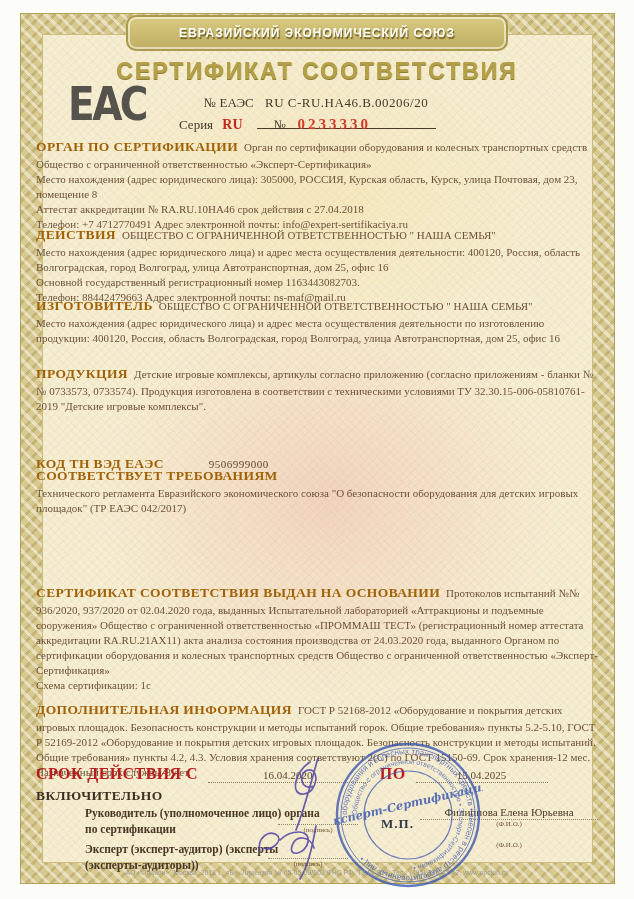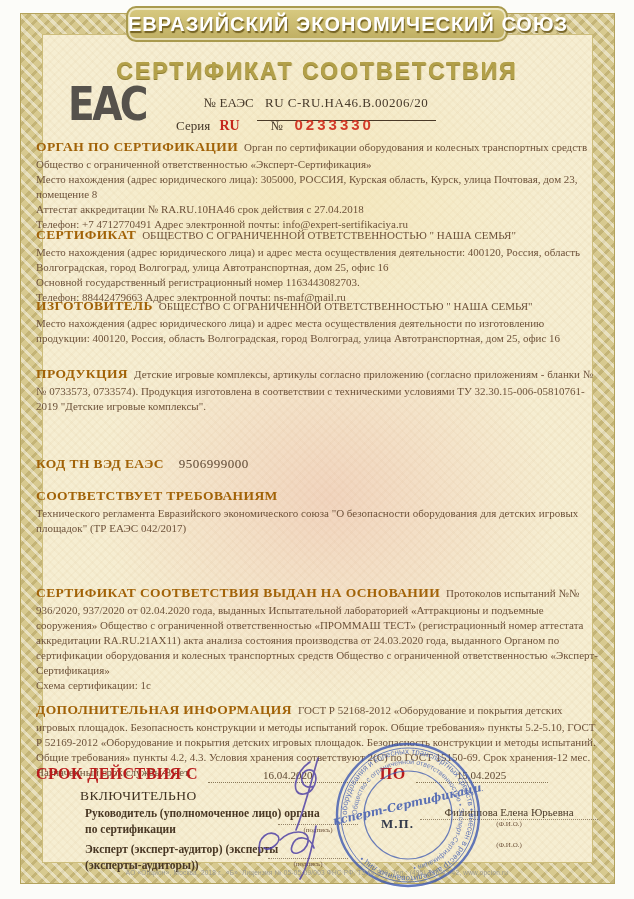--- a/index.html
+++ b/index.html
@@ -21,71 +21,71 @@
     position:absolute; left:42px; top:34px; right:41px; bottom:36px;
     background-color:#f6eed2;
     background-image:
       radial-gradient(ellipse 320px 280px at 52% 56%, rgba(231,160,150,0.33), rgba(231,160,150,0) 72%),
       radial-gradient(ellipse 340px 220px at 50% 20%, rgba(243,226,172,0.55), rgba(243,226,172,0) 70%),
       repeating-linear-gradient(45deg, rgba(190,150,90,0.05) 0 2px, rgba(0,0,0,0) 2px 6px),
       repeating-linear-gradient(-45deg, rgba(190,150,90,0.05) 0 2px, rgba(0,0,0,0) 2px 6px);
     border:1px solid #cdbd7c;
   }
   .banner {
-    position:absolute; top:6px; left:50%; transform:translateX(-50%);
+    position:absolute; top:15px; left:50%; transform:translateX(-50%);
     width:378px; height:32px; line-height:32px; text-align:center;
     background:linear-gradient(#d8ca81, #bfae62);
     border:2px solid #a99a4e; border-radius:10px;
     box-shadow: inset 0 0 0 2px rgba(255,255,248,0.55);
-    font-family:"Liberation Sans", sans-serif; font-weight:bold; font-size:20px;
+    font-family:"Liberation Sans", sans-serif; font-weight:bold; font-size:12px;
     color:#ffffff; letter-spacing:1px;
     text-shadow:1px 1.5px 1px rgba(110,92,30,0.95);
     white-space:nowrap;
   }
   .eac {
     position:absolute; left:68px; top:76px; width:90px;
     font-family:"DejaVu Sans", sans-serif; font-weight:bold; font-size:46px;
     color:#56524c; letter-spacing:-3px; transform:scale(0.85,1.02); transform-origin:left top;
   }
   .doc-title {
     position:absolute; top:58px; left:0; width:100%; text-align:center;
     font-family:"Liberation Sans", sans-serif; font-weight:bold; font-size:23px;
     color:#b3a049; letter-spacing:2px;
     text-shadow:0 1px 0 #8f7e35, 1px 1px 0 #d6ca90;
     white-space:nowrap;
   }
   .numline {
     position:absolute; top:95px; left:40px; width:560px; text-align:center;
     font-size:13px; color:#46392a; white-space:nowrap;
   }
-  .numline .val { border-bottom:1px solid #4a3a28; padding:0 8px 10px; letter-spacing:0.5px; }
+  .numline .val { border-bottom:1px solid #4a3a28; padding:0 8px 18px; letter-spacing:0.5px; }
   .serline {
     position:absolute; top:116px; left:40px; width:470px; text-align:center;
     font-size:13px; color:#46392a; white-space:nowrap;
   }
   .serline .ru { color:#c5271c; font-weight:bold; font-size:14px; margin:0 28px 0 6px; }
   .serline .blank {
-    color:#d23a28; font-family:Liberation Sans, sans-serif; font-weight:bold;
+    color:#d23a28; font-family:Liberation Serif, serif; font-weight:bold;
     font-size:15px; letter-spacing:3px; margin-left:8px;
   }
   .sec { position:absolute; left:36px; width:564px; font-size:11px; line-height:1.38; color:#6d523a; }
   .sec .h {
     font-weight:bold; font-size:13.5px; color:#a16207; letter-spacing:0.4px; margin-right:6px;
   }
-  .tnved-code { font-size:13px; margin-left:9px; color:#5e4833; letter-spacing:0.5px; }
+  .tnved-code { font-size:11px; margin-left:39px; color:#5e4833; letter-spacing:0.5px; }
   .validity { position:absolute; left:36px; top:765px; width:564px; color:#5e4833; white-space:nowrap; }
   .validity .h { font-weight:bold; font-size:16px; color:#b91c1c; letter-spacing:0.4px; }
   .validity .dateline {
     display:inline-block; text-align:center; font-size:11px;
     border-bottom:1px dotted #8a7a5a; padding-bottom:1px; vertical-align:bottom;
   }
   .validity .d1 { width:160px; margin-left:6px; }
   .validity .po { margin-left:8px; }
   .validity .d2 { width:132px; margin-left:6px; }
-  .incl { position:absolute; left:36px; top:788px; font-weight:normal; font-size:13.5px; color:#3e3020; letter-spacing:0.4px;margin-left:44px; }
+  .incl { position:absolute; left:36px; top:788px; font-weight:bold; font-size:13.5px; color:#3e3020; letter-spacing:0.4px; }
   .role { position:absolute; left:85px; width:242px; font-weight:bold; font-size:11.5px; line-height:1.35; color:#483724; }
   .sigcap { position:absolute; width:80px; text-align:center; font-size:7px; color:#6d523a; border-top:1px dotted #96856a; padding-top:1px; }
   .namecol { position:absolute; left:420px; width:178px; text-align:center; }
   .namecol .nm { font-size:11px; color:#4a3a28; border-bottom:1px dotted #96856a; padding-bottom:1px; white-space:nowrap; }
   .namecol .cap { font-size:7px; color:#6d523a; }
   .mp { position:absolute; left:381px; top:816px; font-weight:bold; font-size:13px; color:#333a4a; letter-spacing:1px; }
   .stamp { position:absolute; left:333px; top:740px; opacity:0.88; }
   .sigs { position:absolute; left:252px; top:756px; }
   .footer {
     position:absolute; top:869px; left:0; width:100%; text-align:center;
@@ -118,40 +118,40 @@
   </div>
 
   <div class="sec" style="top:138px">
     <span class="h">ОРГАН ПО СЕРТИФИКАЦИИ</span><span>Орган по сертификации оборудования и колесных транспортных средств Общество с ограниченной ответственностью «Эксперт-Сертификация»</span>
     <div>Место нахождения (адрес юридического лица): 305000, РОССИЯ, Курская область, Курск, улица Почтовая, дом 23, помещение 8</div>
     <div>Аттестат аккредитации № RA.RU.10НА46 срок действия с 27.04.2018</div>
     <div>Телефон: +7 4712770491 Адрес электронной почты: info@expert-sertifikaciya.ru</div>
   </div>
 
   <div class="sec" style="top:226px">
-    <span class="h">СЕРТИФИКАТ</span><span>ОБЩЕСТВО С ОГРАНИЧЕННОЙ ОТВЕТСТВЕННОСТЬЮ " НАША СЕМЬЯ"</span>
+    <span class="h">ДЕЙСТВИЯ</span><span>ОБЩЕСТВО С ОГРАНИЧЕННОЙ ОТВЕТСТВЕННОСТЬЮ " НАША СЕМЬЯ"</span>
     <div>Место нахождения (адрес юридического лица) и адрес места осуществления деятельности: 400120, Россия, область Волгоградская, город Волгоград, улица Автотранспортная, дом 25, офис 16</div>
     <div>Основной государственный регистрационный номер 1163443082703.</div>
     <div>Телефон: 88442479663 Адрес электронной почты: ns-maf@mail.ru</div>
   </div>
 
   <div class="sec" style="top:297px">
     <span class="h">ИЗГОТОВИТЕЛЬ</span><span>ОБЩЕСТВО С ОГРАНИЧЕННОЙ ОТВЕТСТВЕННОСТЬЮ " НАША СЕМЬЯ"</span>
     <div>Место нахождения (адрес юридического лица) и адрес места осуществления деятельности по изготовлению продукции: 400120, Россия, область Волгоградская, город Волгоград, улица Автотранспортная, дом 25, офис 16</div>
   </div>
 
   <div class="sec" style="top:365px">
     <span class="h">ПРОДУКЦИЯ</span><span>Детские игровые комплексы, артикулы согласно приложению (согласно приложениям - бланки №№ 0733573, 0733574). Продукция изготовлена в соответствии с техническими условиями ТУ 32.30.15-006-05810761-2019 "Детские игровые комплексы".</span>
   </div>
 
   <div class="sec" style="top:455px">
     <span class="h">КОД ТН ВЭД ЕАЭС</span><span class="tnved-code">9506999000</span>
   </div>
 
-  <div class="sec" style="top:487px">
+  <div class="sec" style="top:467px">
     <div><span class="h">СООТВЕТСТВУЕТ ТРЕБОВАНИЯМ</span></div>
     <div>Технического регламента Евразийского экономического союза "О безопасности оборудования для детских игровых площадок" (ТР ЕАЭС 042/2017)</div>
   </div>
 
   <div class="sec" style="top:584px">
     <span class="h">СЕРТИФИКАТ СООТВЕТСТВИЯ ВЫДАН НА ОСНОВАНИИ</span><span>Протоколов испытаний №№ 936/2020, 937/2020 от 02.04.2020 года, выданных Испытательной лабораторией «Аттракционы и подъемные сооружения» Общество с ограниченной ответственностью «ПРОММАШ ТЕСТ» (регистрационный номер аттестата аккредитации RA.RU.21АХ11) акта анализа состояния производства от 24.03.2020 года, выданного Органом по сертификации оборудования и колесных транспортных средств Общество с ограниченной ответственностью «Эксперт-Сертификация»</span>
     <div>Схема сертификации: 1с</div>
   </div>
 
   <div class="sec" style="top:701px">

